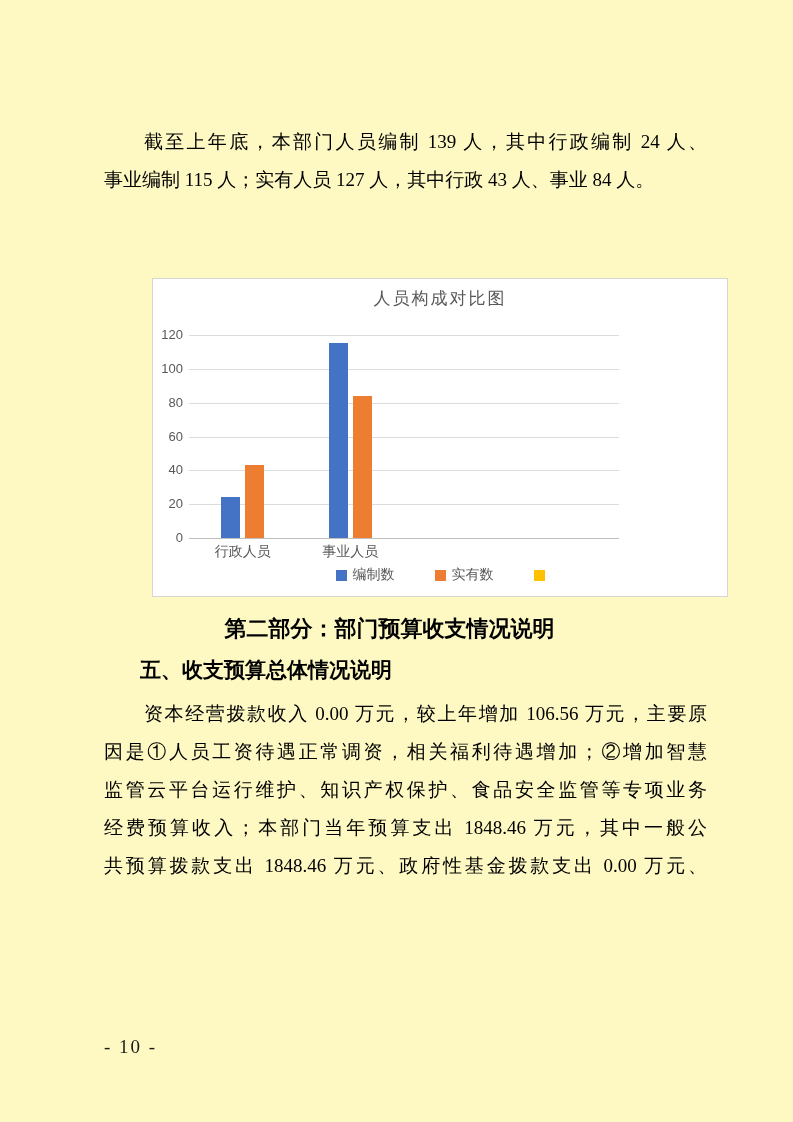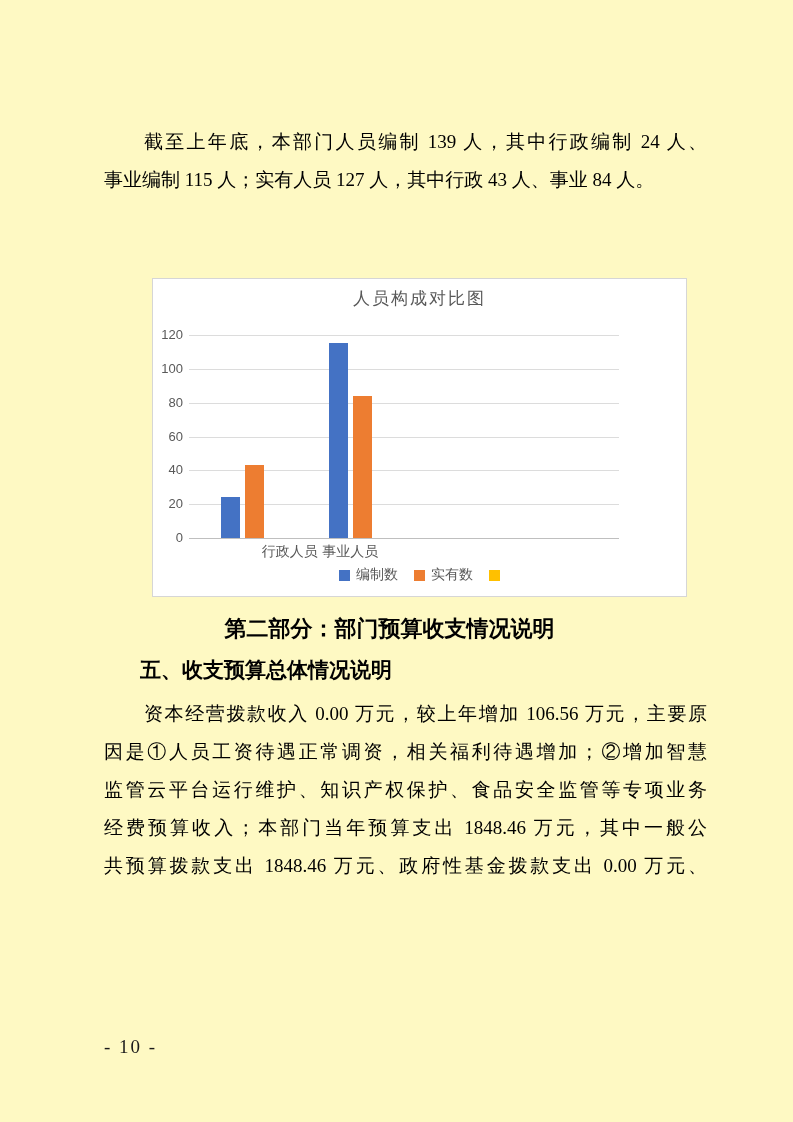--- a/index.html
+++ b/index.html
@@ -46,21 +46,21 @@
     left: 104px; top: 655px;
     width: 603px; height: 30px; line-height: 30px;
     font-size: 21px; font-weight: bold;
     text-indent: 36px;
     font-family: Liberation Serif, serif;
   }
   
   .chart {
     position: absolute;
     left: 152px; top: 278px;
-    width: 535px; height: 319px;
+    width: 576px; height: 319px;
     box-sizing: border-box;
     border: 1px solid #d6d6d6;
     background: #ffffff;
     font-family: "Liberation Sans", "DejaVu Sans", sans-serif;
   }
   .chart-title {
     position: absolute;
     top: 8px; left: 0; width: 100%;
     text-align: center;
     font-size: 17px;
@@ -94,21 +94,21 @@
     font-size: 14px;
     color: #595959;
     white-space: nowrap;
   }
   .legend {
     position: absolute;
     top: 287px; left: 0; width: 100%;
     display: flex;
     justify-content: center;
     align-items: center;
-    gap: 16px;
+    gap: 40px;
   }
   .legend-item {
     display: flex;
     align-items: center;
     gap: 6px;
     font-size: 14px;
     color: #595959;
   }
   .legend-swatch { width: 11px; height: 11px; }
   
@@ -158,21 +158,21 @@
           <div class="legend-swatch" style="background: rgb(255, 192, 0);"></div>
         </div>
       </div>
   <div class="ytick" style="top: 251px;">0</div>
       <div class="ytick" style="top: 217.167px;">20</div>
       <div class="ytick" style="top: 183.333px;">40</div>
       <div class="ytick" style="top: 149.5px;">60</div>
       <div class="ytick" style="top: 115.667px;">80</div>
       <div class="ytick" style="top: 81.8333px;">100</div>
       <div class="ytick" style="top: 48px;">120</div>
-      <div class="cat-label" style="left: 89.75px; margin-left: 47px;">行政人员</div>
+      <div class="cat-label" style="left: 89.75px;">行政人员</div>
       <div class="cat-label" style="left: 197.25px;">事业人员</div>
     </div>
 
   <div class="heading-part2">第二部分：部门预算收支情况说明</div>
   <div class="heading-sec5">五、收支预算总体情况说明</div>
 
   <div class="para para-budget">
       <div class="line">资本经营拨款收入 0.00 万元，较上年增加 106.56 万元，主要原</div>
       <div class="line">因是①人员工资待遇正常调资，相关福利待遇增加；②增加智慧</div>
       <div class="line">监管云平台运行维护、知识产权保护、食品安全监管等专项业务</div>

